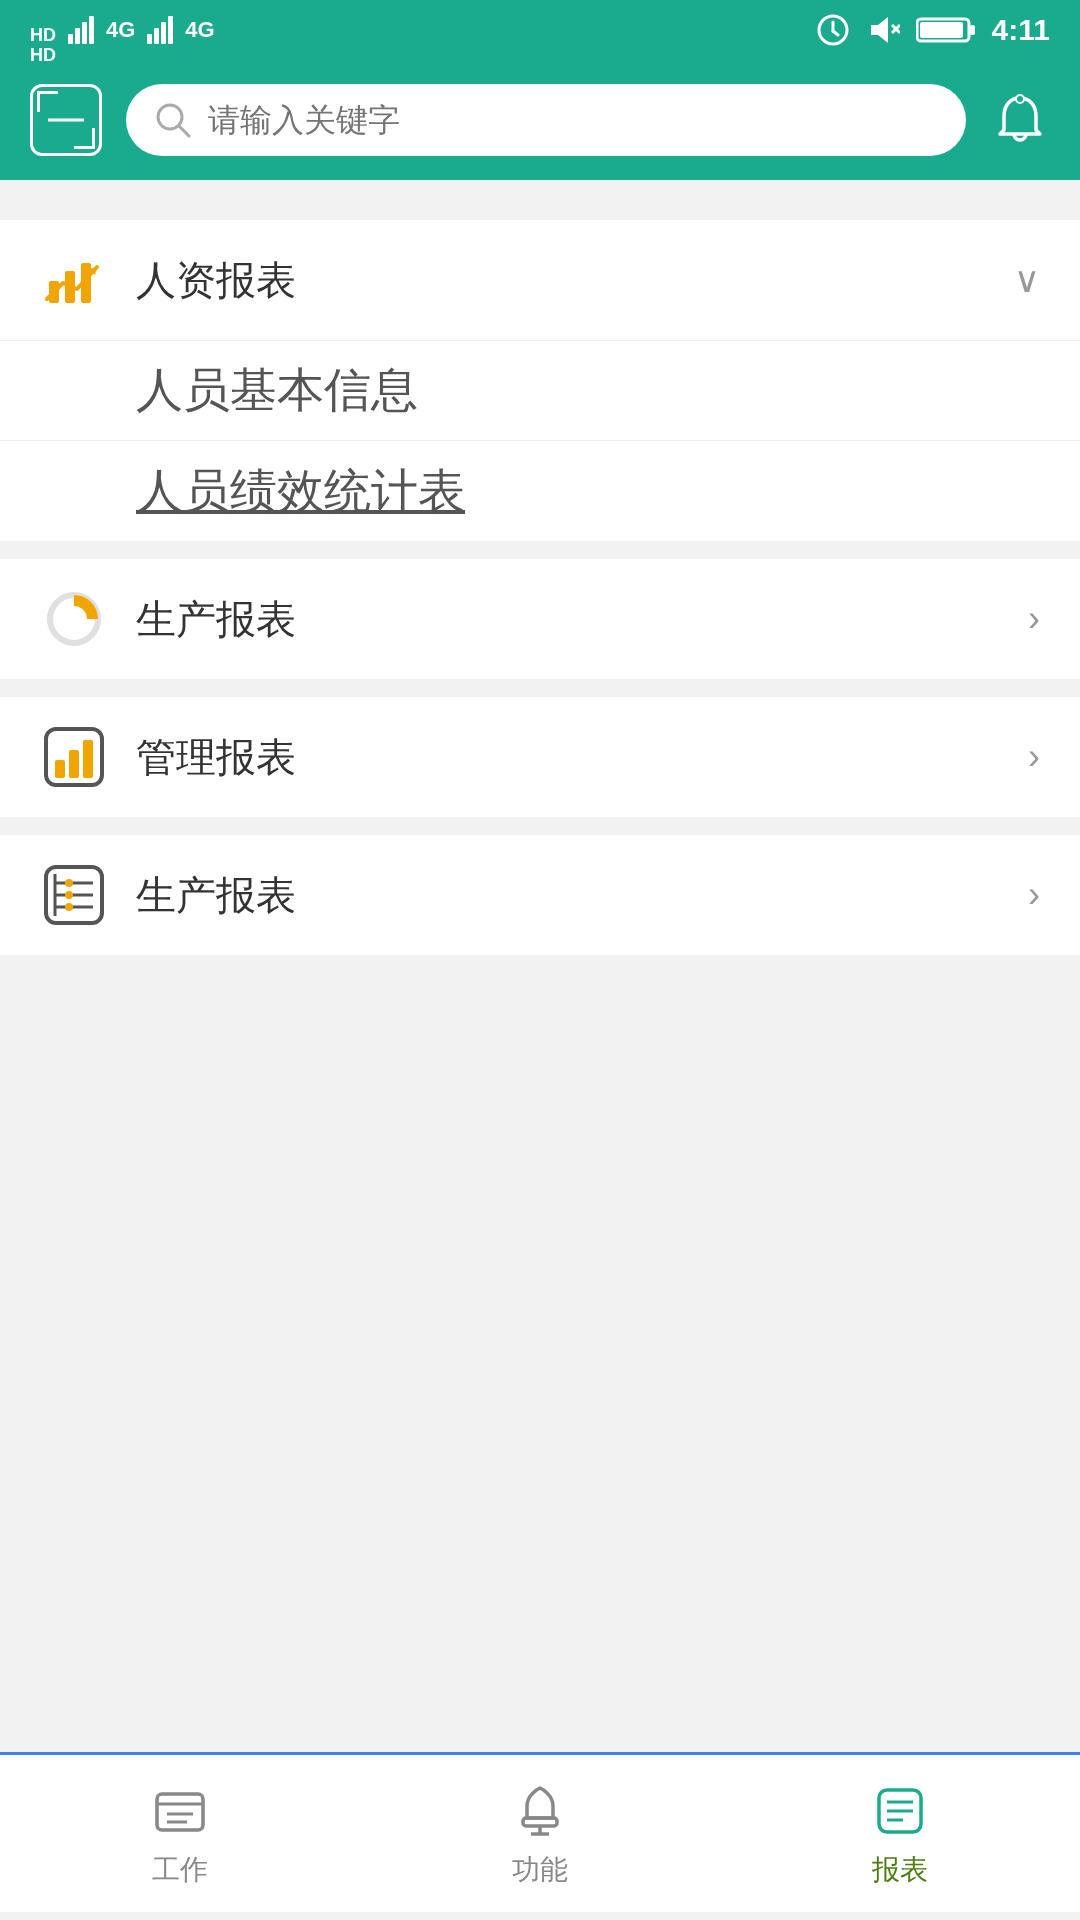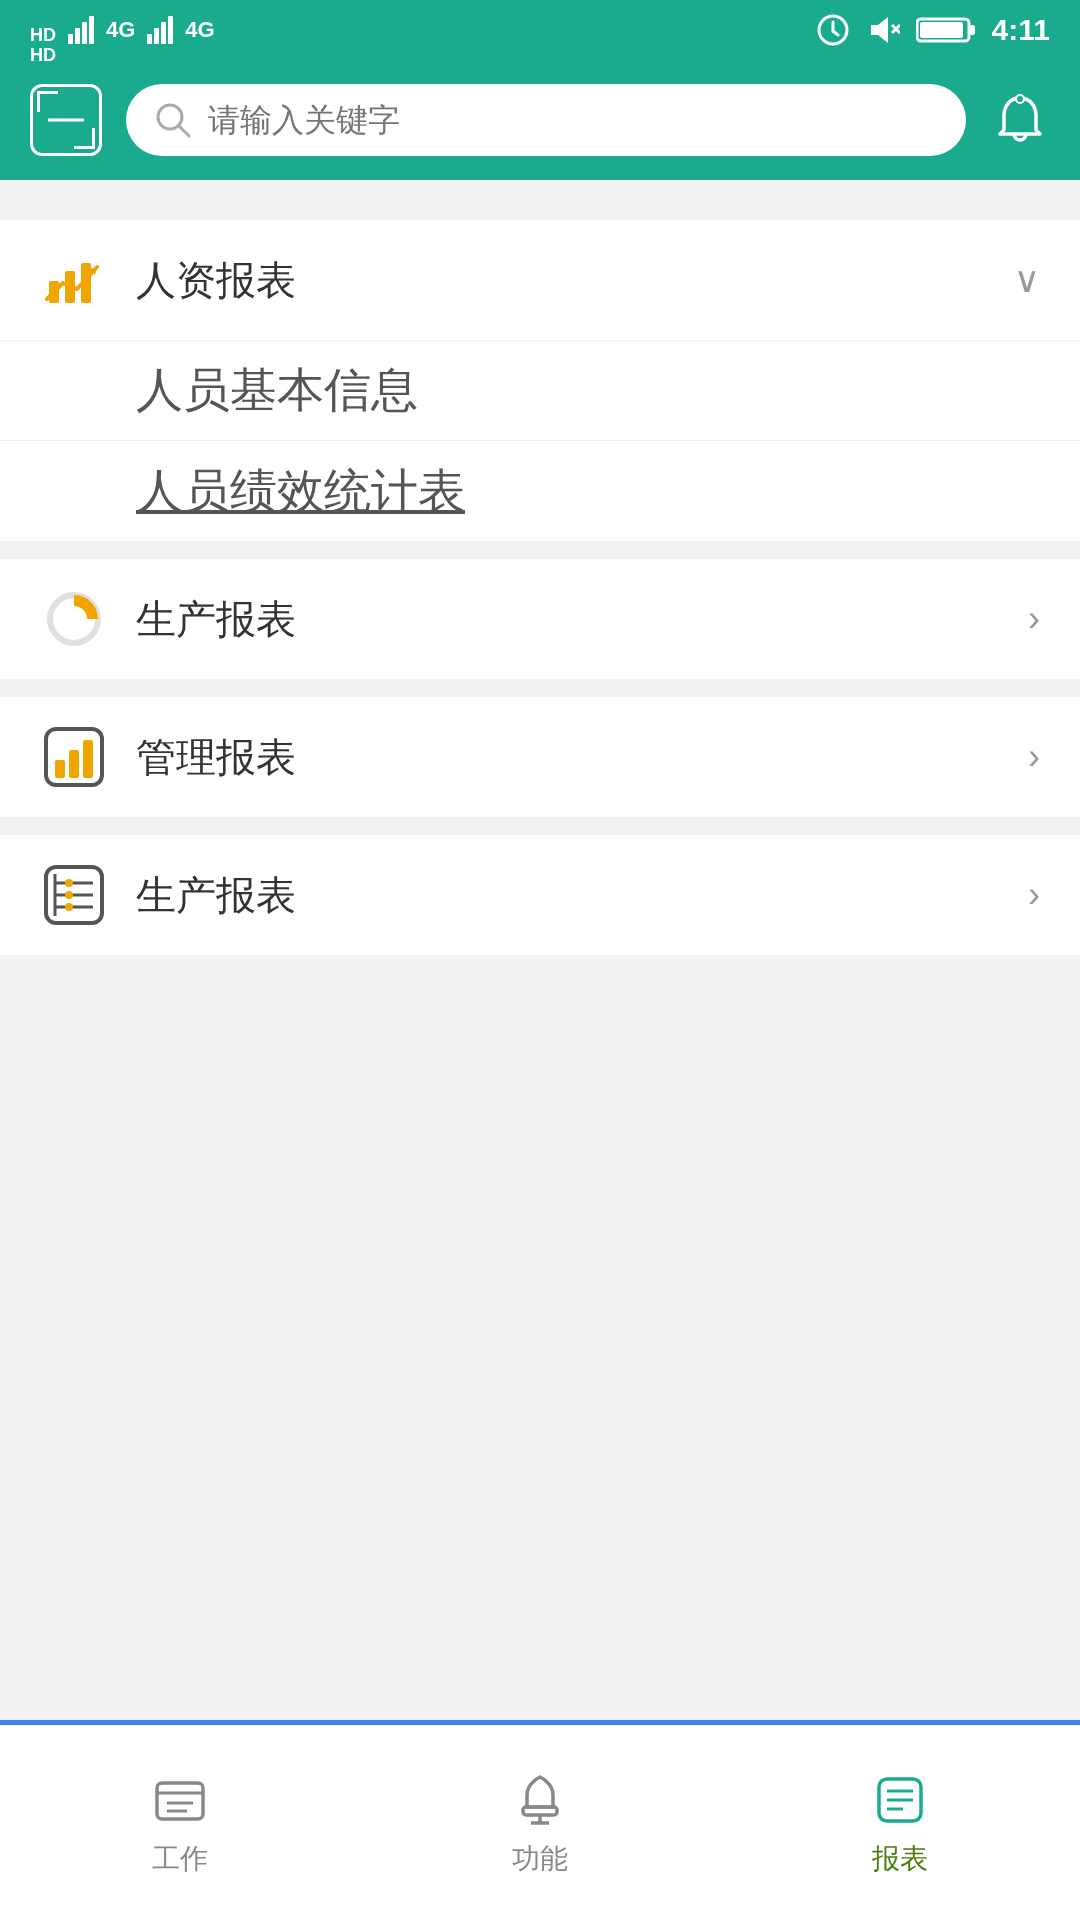--- a/index.html
+++ b/index.html
@@ -195,26 +195,26 @@
     }
 
     .sub-item:last-child {
       border-bottom: none;
       text-decoration: underline;
     }
 
     
     .bottom-nav {
       position: absolute;
-      bottom: 0;
+      bottom: 8px;
       left: 0;
       width: 100%;
-      height: 200px;
+      height: 160px;
       background: white;
-      border-top: 5px solid #3b82f6;
+      border-top: 3px solid #3b82f6;
       display: flex;
       align-items: stretch;
     }
 
     .nav-item {
       flex: 1;
       display: flex;
       flex-direction: column;
       align-items: center;
       justify-content: center;

